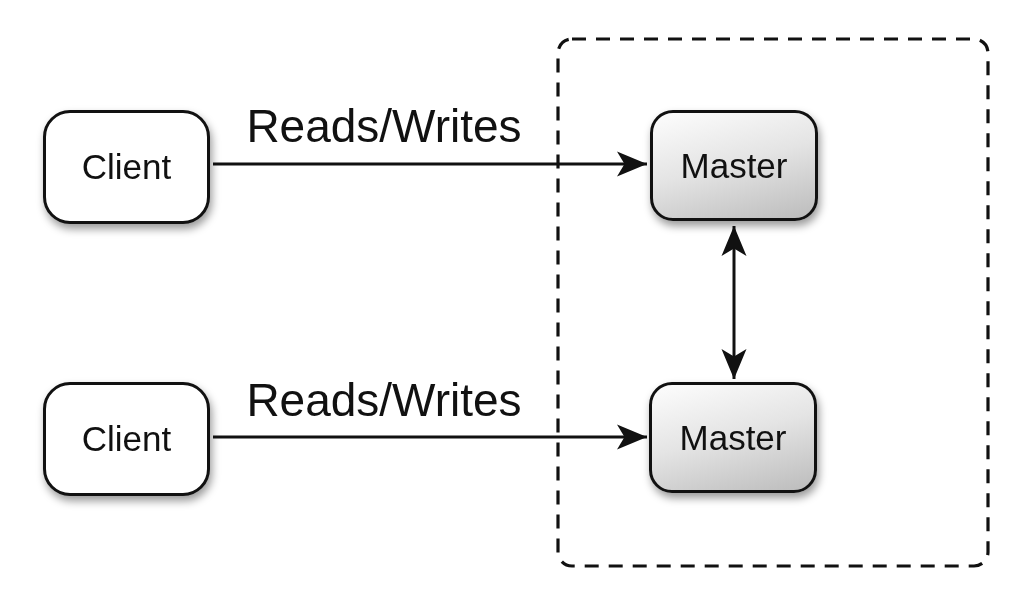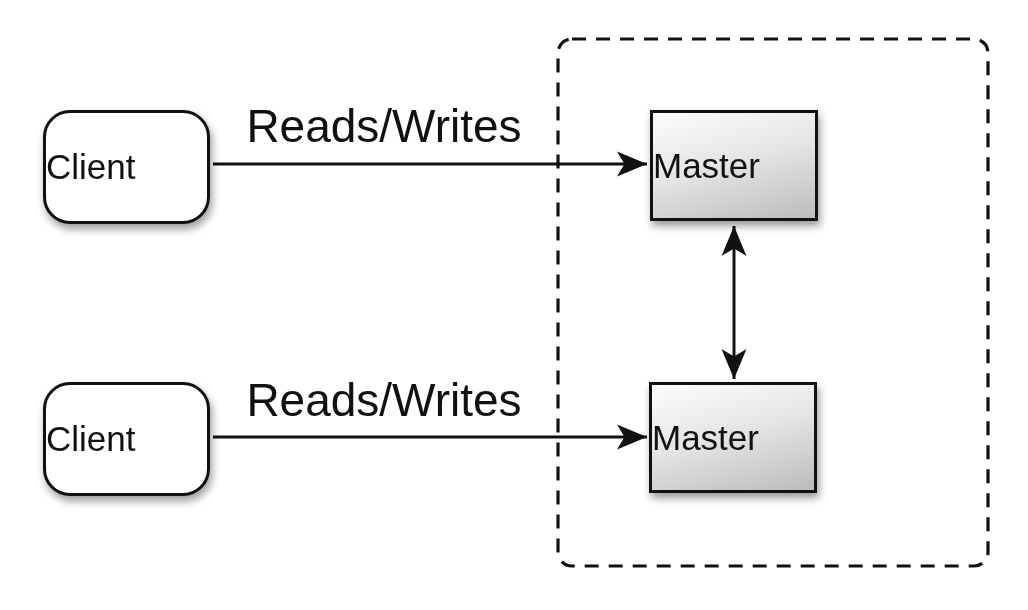--- a/index.html
+++ b/index.html
@@ -31,21 +31,21 @@
     stroke: var(--stroke, #111111);
     stroke-width: 3.2;
     fill: none;
     stroke-dasharray: 14 10;
   }
   .node {
     position: absolute;
     z-index: 2;
     display: flex;
     align-items: center;
-    justify-content: flex-start;
+    justify-content: center;
     font-size: 35px;
     color: var(--stroke, #111111);
     box-sizing: border-box;
     border: 3.5px solid var(--stroke, #111111);
     box-shadow: 2px 5px 8px rgba(0, 0, 0, 0.40);
   }
   .node-client {
     left: 43px;
     width: 167px;
     height: 114px;
@@ -57,20 +57,21 @@
   .node-master {
     left: 650px;
     width: 168px;
     height: 111px;
     background: linear-gradient(
       165deg,
       var(--master-top, #fdfdfd) 0%,
       var(--master-mid, #e4e4e4) 48%,
       var(--master-bottom, #bcbcbc) 100%
     );
+    border-radius: 23px;
   }
   .node-master.top    { top: 110px; }
   .node-master.bottom { top: 382px; left: 649px; }
   .edge-label {
     position: absolute;
     z-index: 3;
     width: 300px;
     text-align: center;
     font-size: 46px;
     line-height: 38px;

